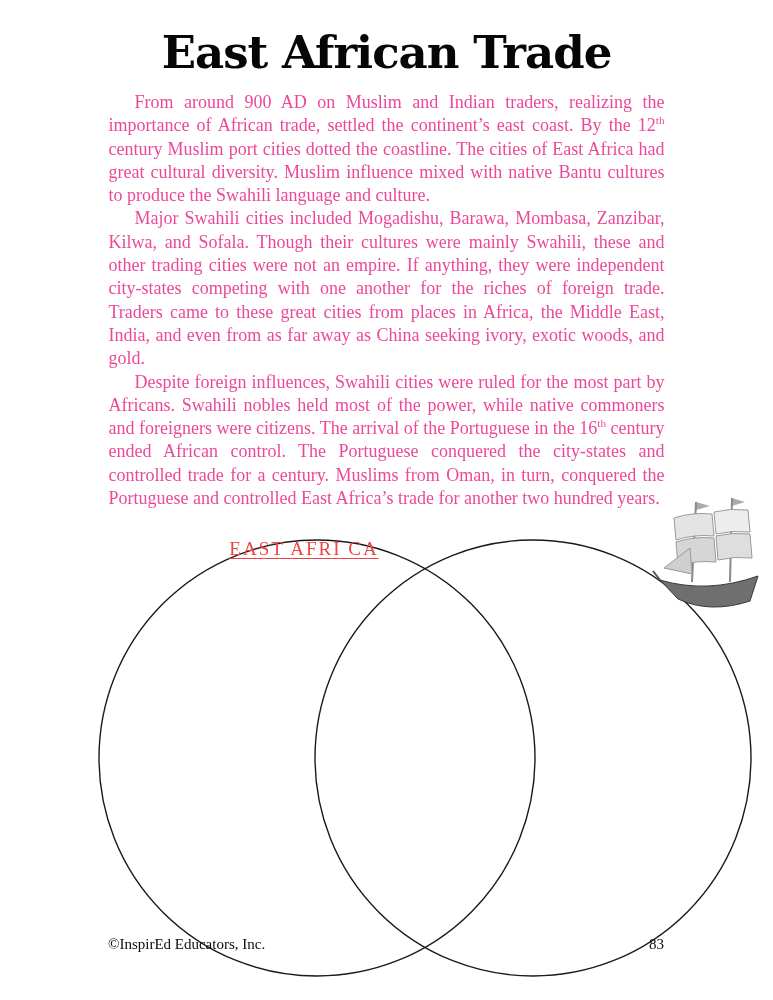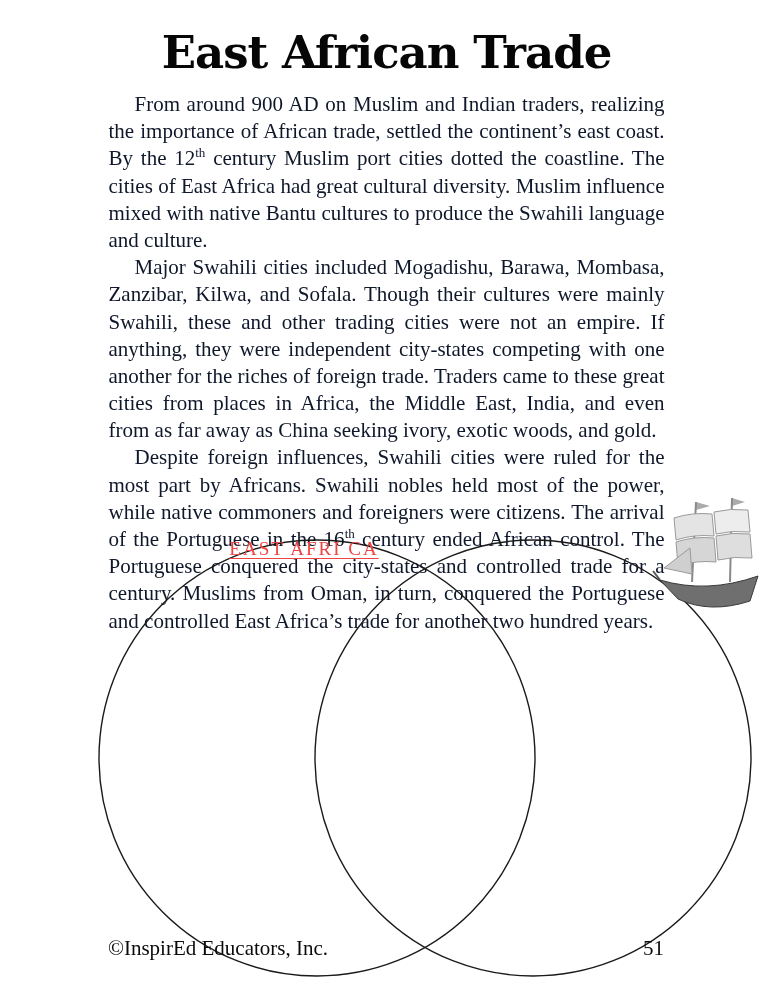--- a/index.html
+++ b/index.html
@@ -21,24 +21,24 @@
     text-align: center;
     font-family: "DejaVu Serif", serif;
     font-size: 45px;
     font-weight: 600;
     letter-spacing: -1px;
     color: #060606;
   }
   .body-text {
     width: 556px;
     margin: 12px auto 0 auto;
-    font-size: 21px;
+    font-size: 18px;
     line-height: 1.295;
     text-align: justify;
-    color: #0f172a;
+    color: #ec4899;
   }
   .body-text p { text-indent: 26px; }
   .sup { vertical-align: super; font-size: 0.62em; line-height: 0; }
   .venn-svg {
     position: absolute;
     left: 95px; top: 518px;
   }
   .venn-label {
     position: absolute;
     top: 538px;
@@ -57,21 +57,21 @@
     position: absolute;
     left: 652px; top: 496px;
     width: 115px; height: 122px;
   }
   .footer {
     position: absolute;
     left: 108px; top: 936px;
     width: 556px;
     display: flex;
     justify-content: space-between;
-    font-size: 21px;
+    font-size: 15px;
     color: #0a0a0a;
   }
 </style>
 </head>
 <body>
 
 <div class="page">
 
   <h1 class="title">East African Trade</h1>
 
@@ -103,16 +103,16 @@
     <path d="M64 40 Q80 36 98 38 L100 62 Q82 60 66 64 Z" fill="#dedede" stroke="#9a9a9a"></path>
 
     <path d="M12 72 L38 52 L40 78 Z" fill="#cfcfcf" stroke="#9a9a9a"></path>
 
     <path d="M8 84 Q55 98 106 80 L98 105 Q58 118 26 103 Z" fill="#6f6f6f" stroke="#3a3a3a"></path>
     <path d="M8 84 L1 75" stroke="#555555" stroke-width="2"></path>
   </svg>
 
   <div class="footer">
     <span>©InspirEd Educators, Inc.</span>
-    <span>51</span>
+    <span>83</span>
   </div>
 
 </div>
 
 </body></html>

